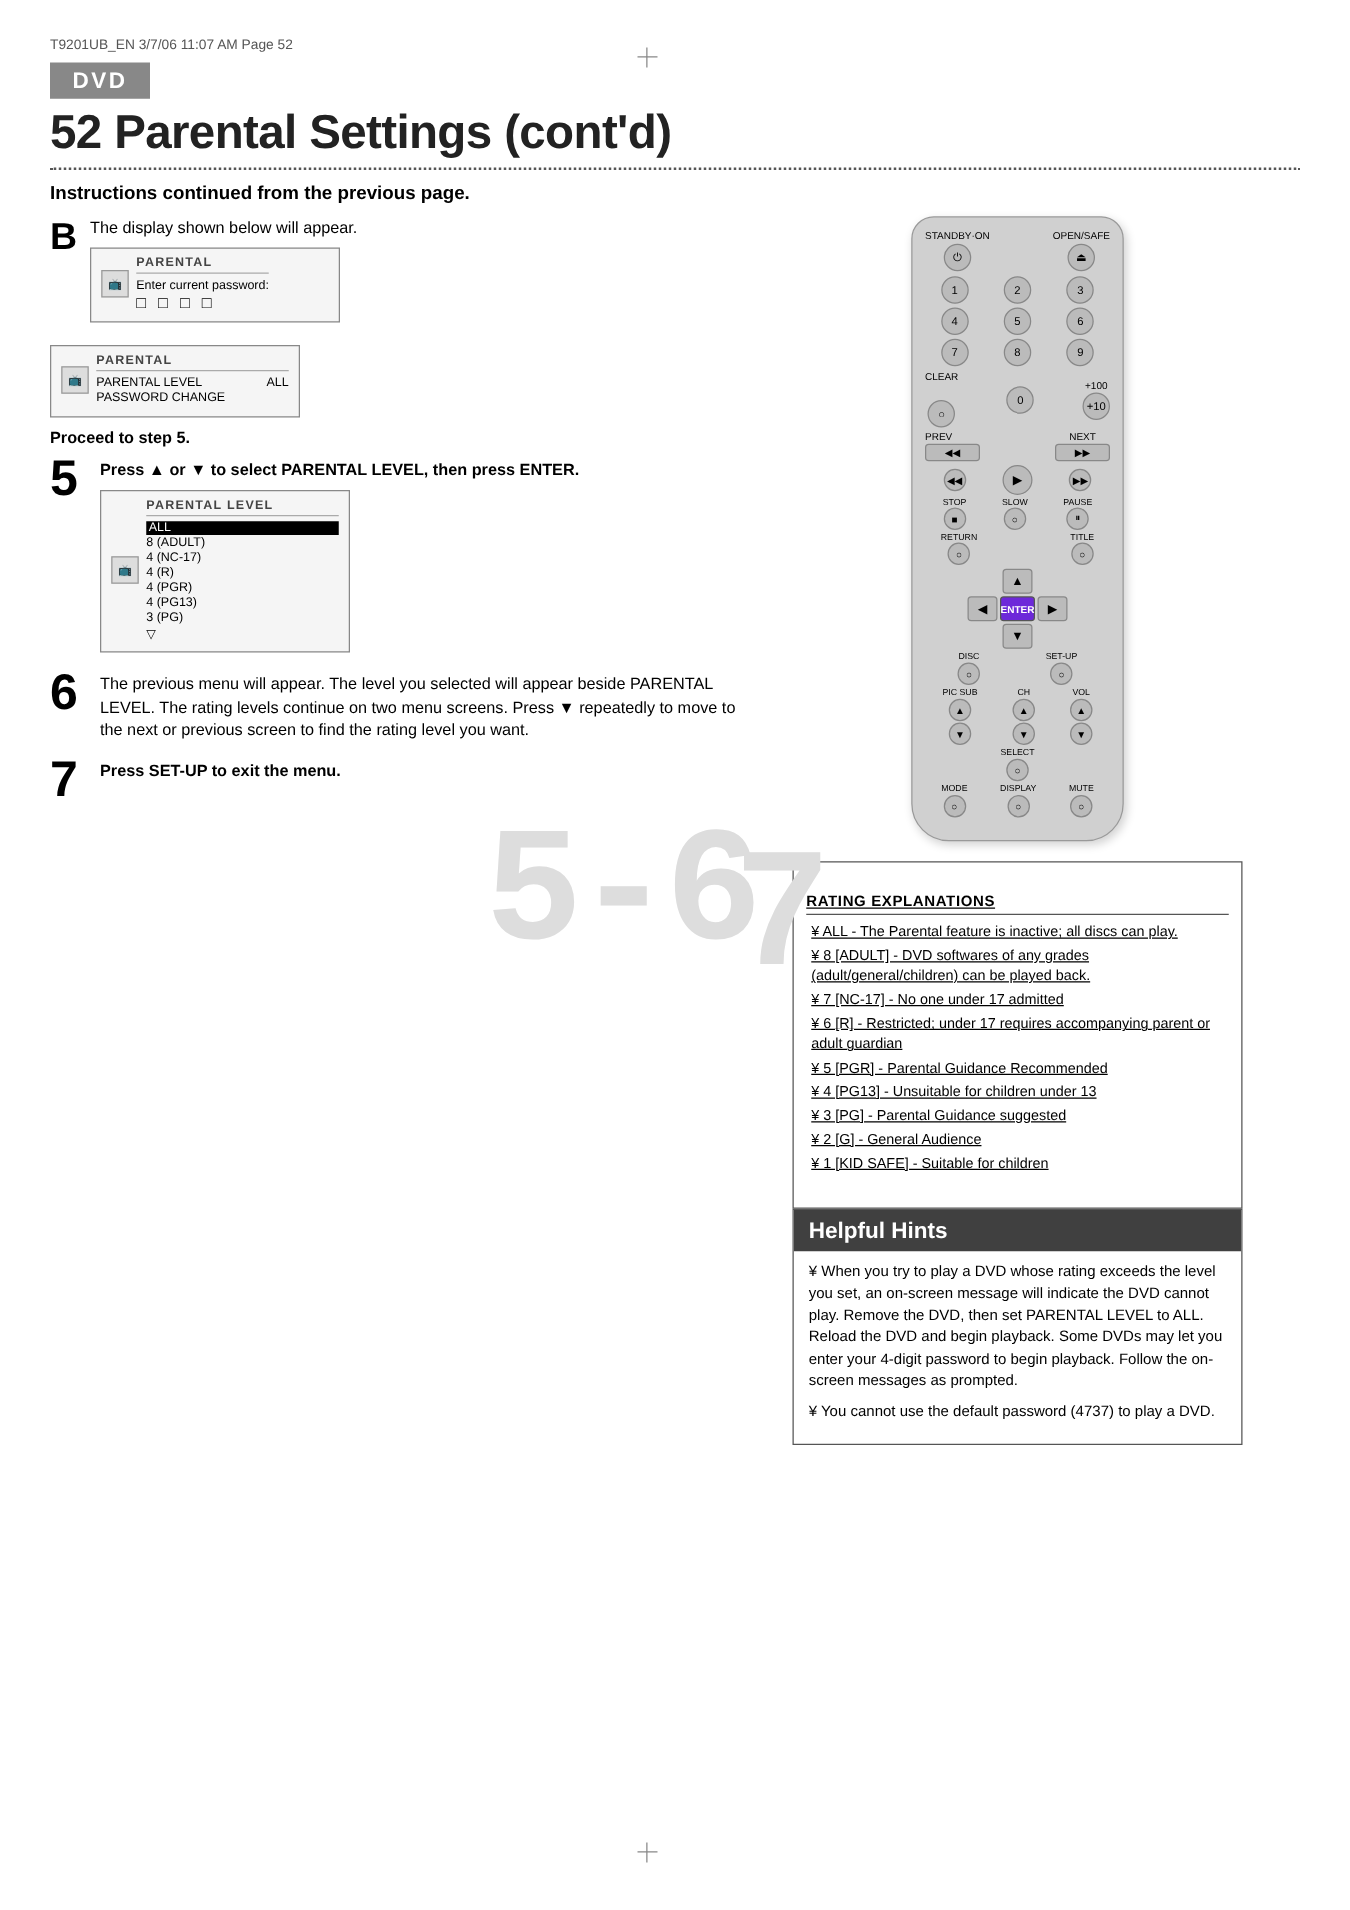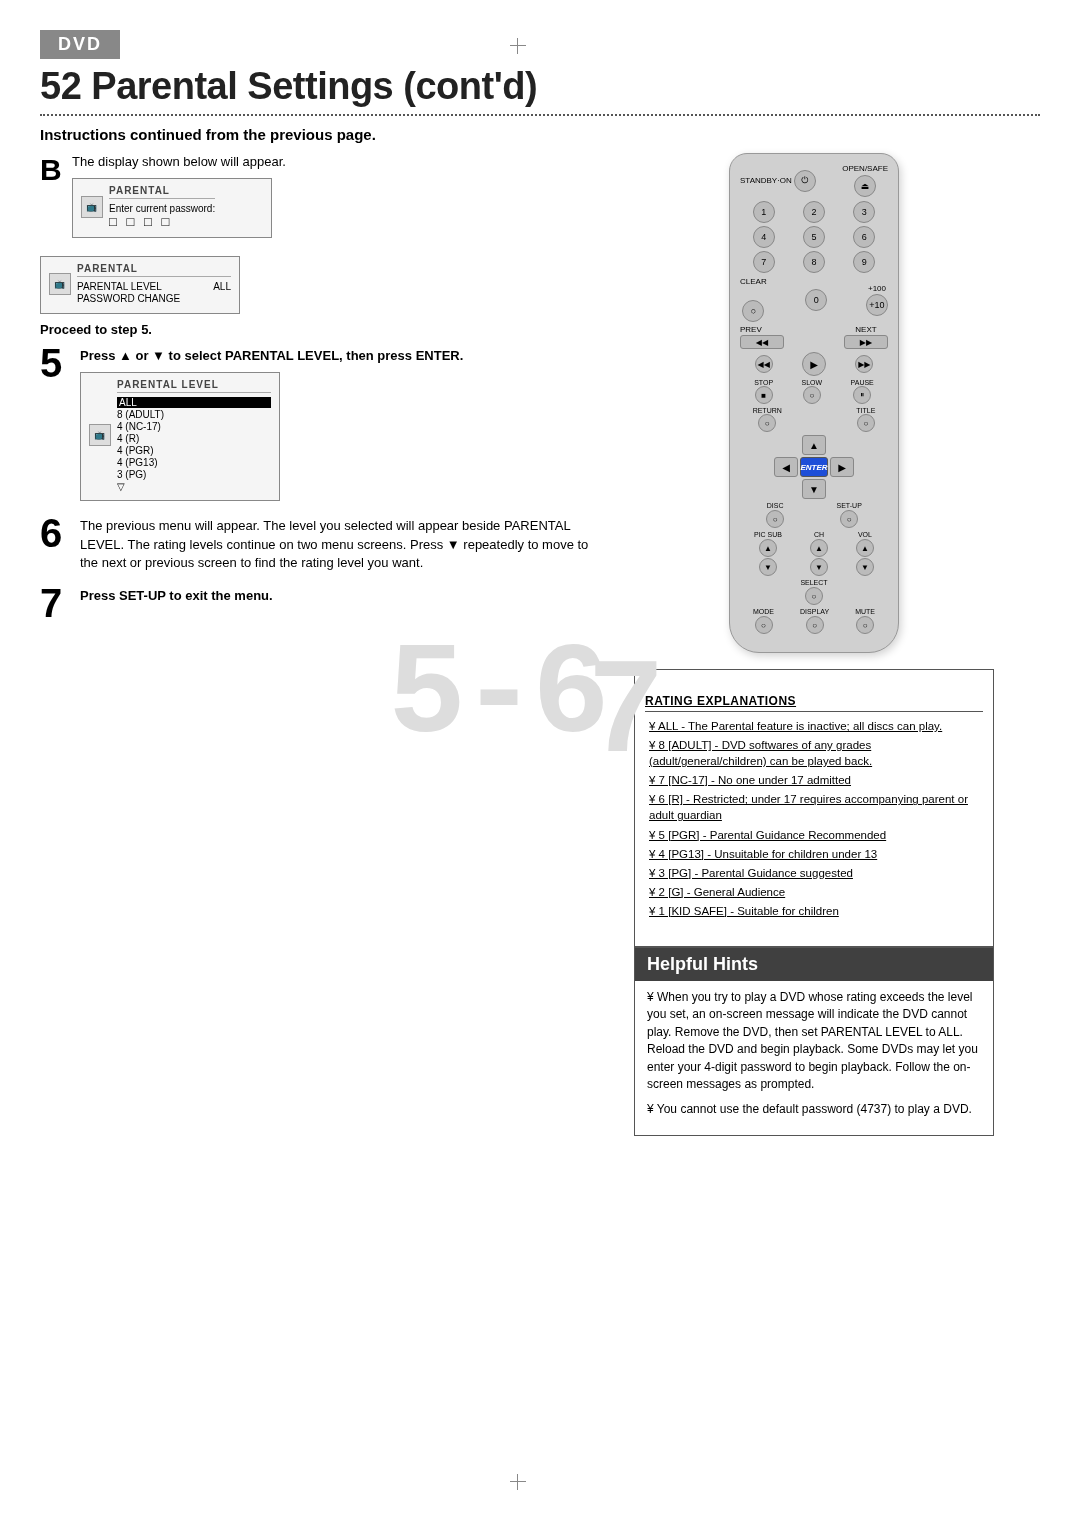--- a/index.html
+++ b/index.html
@@ -243,30 +243,29 @@
     .dpad-btn {
       background: #bbb;
       border-radius: 3px;
       width: 24px; height: 20px;
       display: flex; align-items: center; justify-content: center;
       font-size: 10px;
       border: 1px solid #888;
       margin: auto;
     }
     .dpad-enter {
-      background: #1d4ed8;
+      background: #6d28d9;
       border-radius: 3px;
       width: 28px; height: 20px;
       display: flex; align-items: center; justify-content: center;
       font-size: 8px;
       font-weight: bold;
       color: #fff;
       border: 1px solid #555;
       margin: auto;
-      font-style: italic;
     }
     .dpad-empty {
       width: 24px; height: 20px;
     }
     .disc-setup-row {
       display: flex;
       justify-content: space-around;
       margin-bottom: 3px;
     }
     .audio-vol-row {
@@ -400,20 +399,21 @@
       font-size: 15px;
       font-weight: bold;
       margin-bottom: 10px;
     }
   </style>
 </head>
 <body>
 
 <div class="page">
   
+  <div class="meta-line">T9201UB_EN 3/7/06 11:07 AM Page 52</div>
 
   
   <div class="cross cross-tl"></div>
 
   
   <div class="dvd-badge">DVD</div>
 
   
   <div class="page-title">52 Parental Settings (cont'd)</div>
 
@@ -510,21 +510,21 @@
       </div>
 
     </div>
 
     <div class="right-col">
 
       <div class="remote-wrap">
         <div class="remote">
 
           <div class="remote-top-btns">
-            <div style="display:flex;flex-direction:row;align-items:center;gap:2px">
+            <div style="display:flex;flex-direction:column;align-items:center;gap:2px">
               <div class="r-label">STANDBY·ON</div>
               <div class="r-btn">⏻</div>
             </div>
             <div style="display:flex;flex-direction:column;align-items:center;gap:2px">
               <div class="r-label">OPEN/SAFE</div>
               <div class="r-btn">⏏</div>
             </div>
           </div>
 
           <div class="num-grid">

